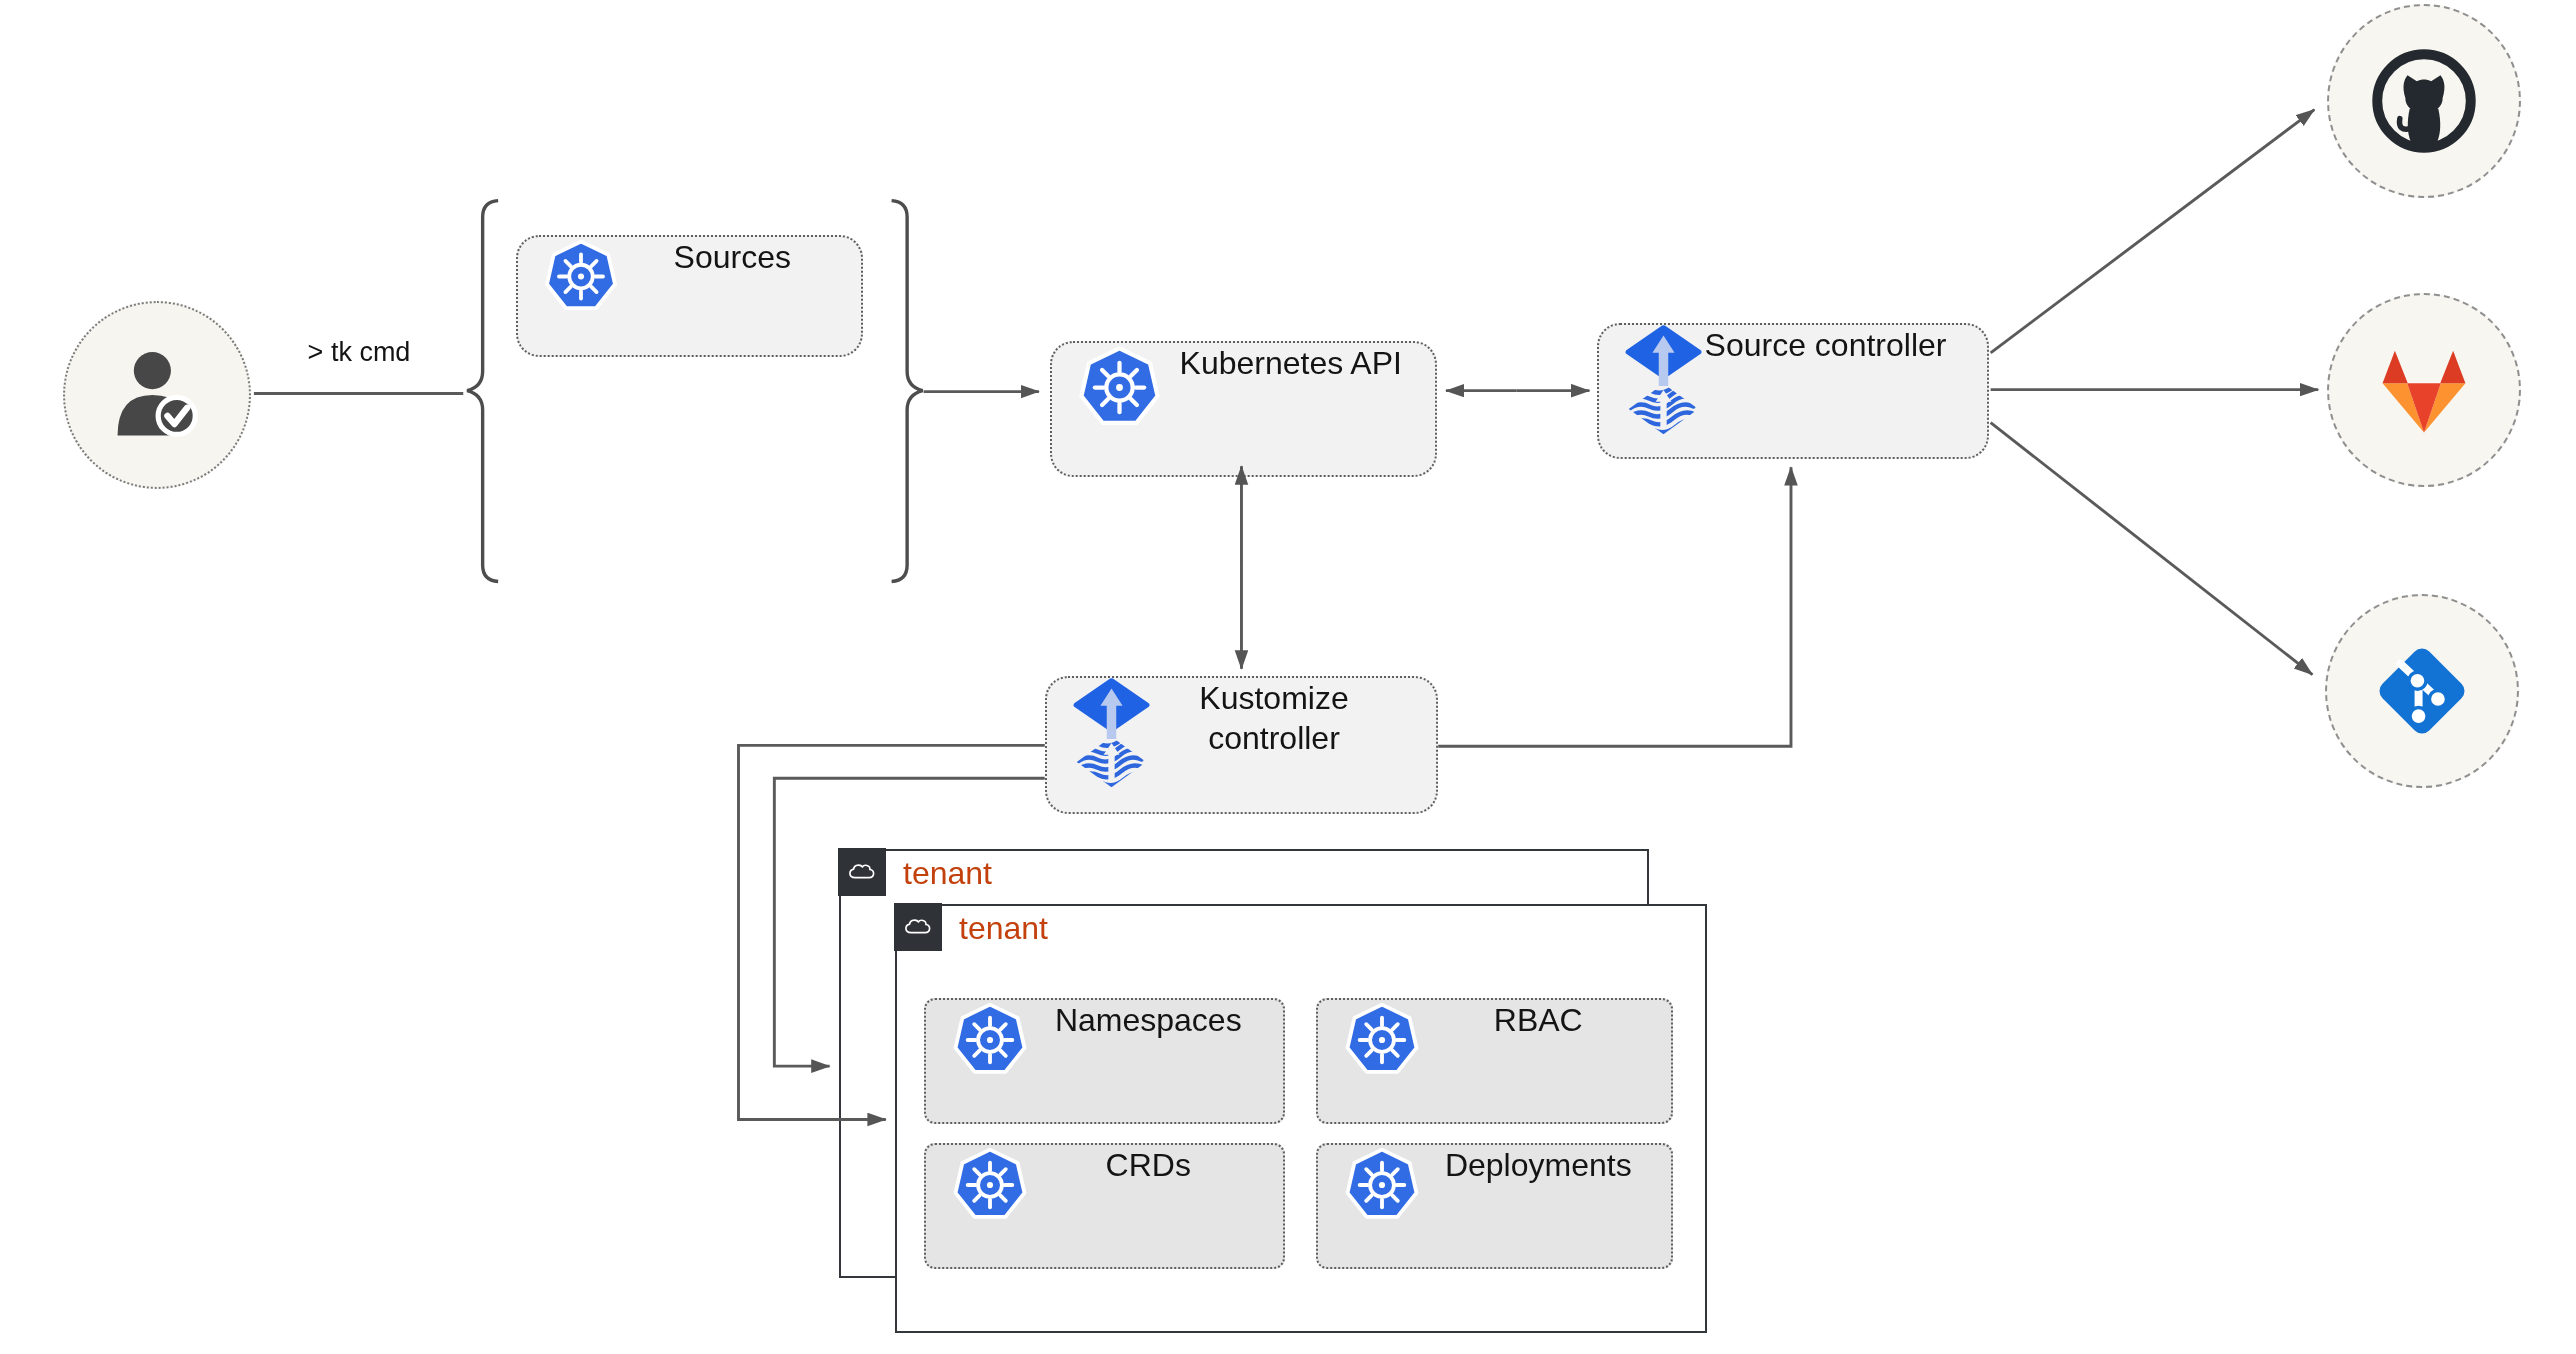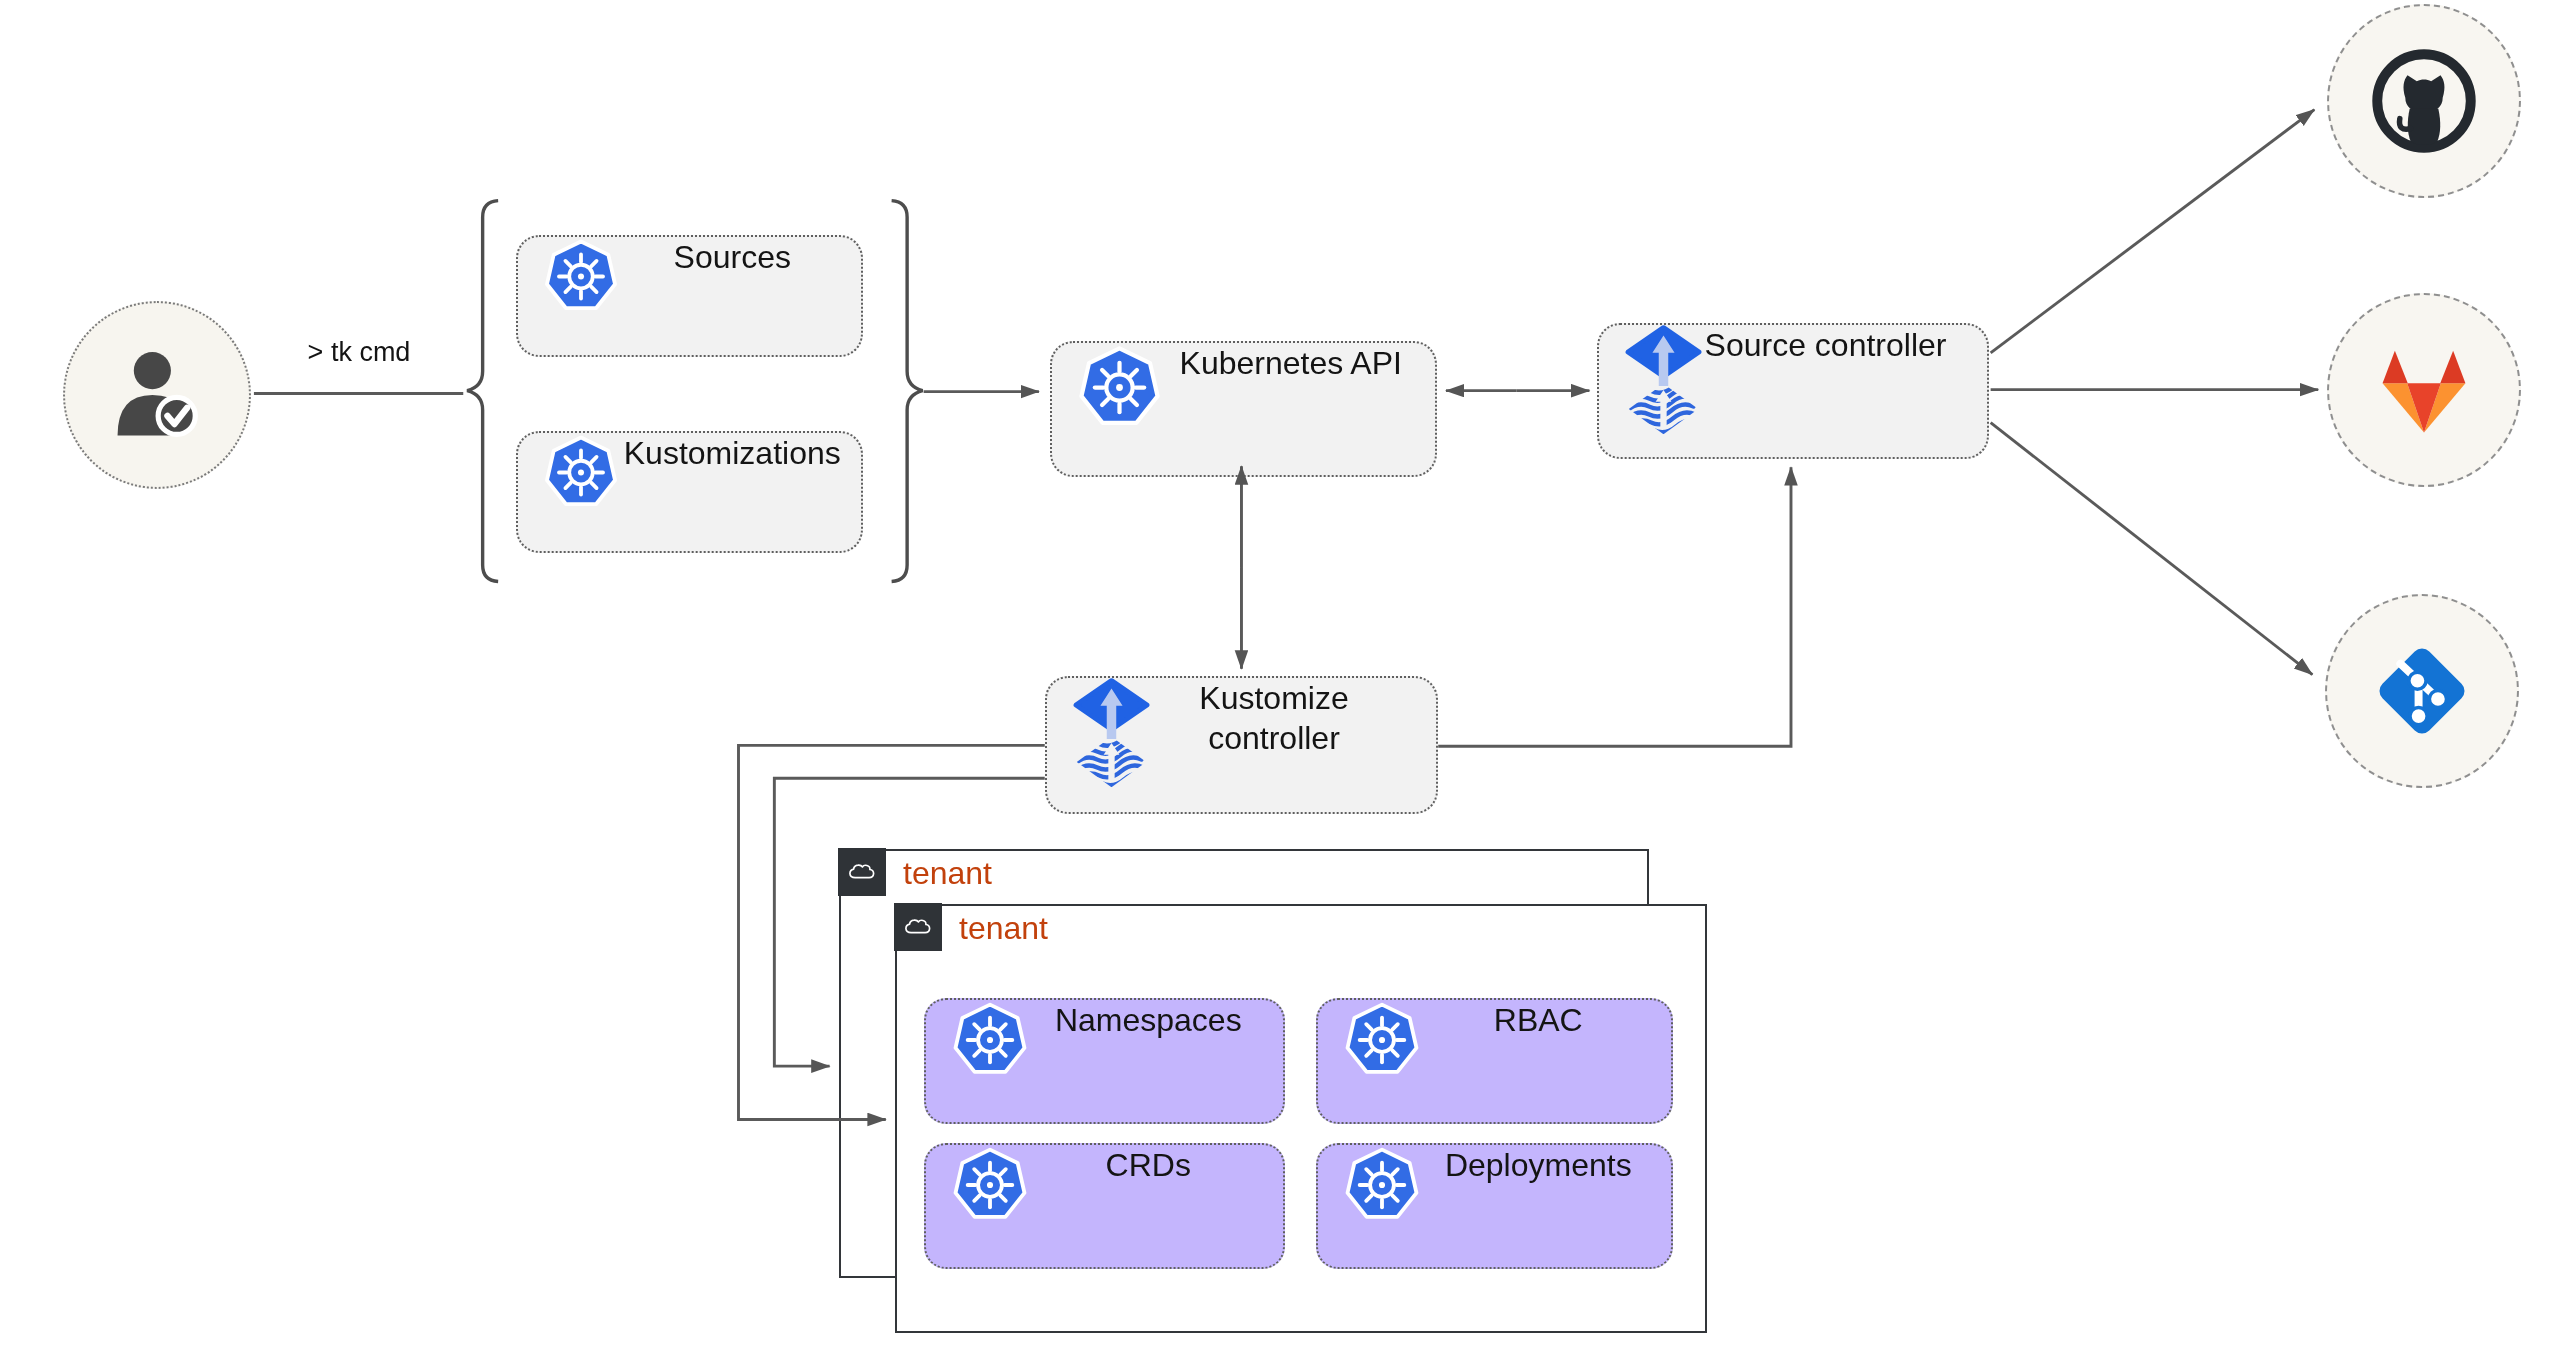--- a/index.html
+++ b/index.html
@@ -2,21 +2,21 @@
 <html><head>
 <meta charset="utf-8">
 <style>
   html,body{margin:0;padding:0;background:#fff}
   .canvas{position:relative;width:2576px;height:1355px;overflow:hidden;background:#fff;
           font-family:"Liberation Sans",sans-serif;color:#141414}
   .node{position:absolute;background:#f2f2f2;border:2.9px dotted #5f5f5f;border-radius:23px;
         display:flex;align-items:flex-start;box-sizing:border-box}
   .node .ic{flex:0 0 auto;margin-left:25px;display:flex}
   .node .lbl{flex:1;text-align:center;font-size:32px;line-height:1.25;padding-right:15.5px;color:#141414}
-  .res{border-radius:22px;background:#c4b5fd}
+  .res{border-radius:11px;background:#e5e5e5}
   .circle{position:absolute;width:194px;height:194px;border-radius:50%;background:#f8f6f1;
           border:2.9px dashed #8f8f8f;display:flex;align-items:center;justify-content:center;box-sizing:border-box}
   .person{border:2.9px dotted #7a7a7a;background:#f7f5ef;width:188px;height:188px}
   .cmd{position:absolute;left:262px;top:337px;width:194px;text-align:center;font-size:27px;color:#141414}
   .tenant{position:absolute;background:#fff;border:2.9px solid #33363a;box-sizing:border-box}
   .thead{position:absolute;left:-2.9px;top:-2.9px;width:48px;height:48px;background:#2f3337;
          display:flex;align-items:center;justify-content:center}
   .tlabel{position:absolute;left:62px;top:-2.9px;height:50px;line-height:50px;font-size:32px;color:#c2410c}
   .wires{position:absolute;left:0;top:0;z-index:40;pointer-events:none}
   .z10{z-index:10}.z12{z-index:12}
@@ -82,40 +82,20 @@
             <line x1="29.5" y1="72.5" x2="36.6" y2="65.4"></line>
           <line x1="70.5" y1="31.5" x2="63.4" y2="38.6"></line>
             <line x1="29.5" y1="31.5" x2="36.6" y2="38.6"></line>
         </g>
           <circle cx="50" cy="52" r="4" fill="#fff"></circle>
       </svg>
     </span>
     <span class="lbl">Sources</span>
   </div>
 
-  <div class="node" style="left:516px;top:431px;width:347px;height:122px">
-    <span class="ic">
-      <svg width="76" height="79" viewBox="0 0 100 104">
-        <polygon points="50,6 85.9,23.3 94.8,62.2 70,93.5 30,93.5 5.2,62.2 14.1,23.3" fill="#326ce5" stroke="#fff" stroke-width="5" stroke-linejoin="round"></polygon>
-        <g stroke="#fff" stroke-width="5" stroke-linecap="round" fill="none">
-          <circle cx="50" cy="52" r="15.5"></circle>
-          <line x1="50" y1="23" x2="50" y2="33"></line>
-            <line x1="50" y1="71" x2="50" y2="81"></line>
-          <line x1="79" y1="52" x2="69" y2="52"></line>
-            <line x1="21" y1="52" x2="31" y2="52"></line>
-          <line x1="70.5" y1="72.5" x2="63.4" y2="65.4"></line>
-            <line x1="29.5" y1="72.5" x2="36.6" y2="65.4"></line>
-          <line x1="70.5" y1="31.5" x2="63.4" y2="38.6"></line>
-            <line x1="29.5" y1="31.5" x2="36.6" y2="38.6"></line>
-        </g>
-          <circle cx="50" cy="52" r="4" fill="#fff"></circle>
-      </svg>
-    </span>
-    <span class="lbl">Kustomizations</span>
-  </div>
 
   <div class="node" style="left:1050px;top:341px;width:387px;height:136px">
     <span class="ic">
       <svg width="85" height="89" viewBox="0 0 100 104">
         <polygon points="50,6 85.9,23.3 94.8,62.2 70,93.5 30,93.5 5.2,62.2 14.1,23.3" fill="#326ce5" stroke="#fff" stroke-width="5" stroke-linejoin="round"></polygon>
         <g stroke="#fff" stroke-width="5" stroke-linecap="round" fill="none">
           <circle cx="50" cy="52" r="15.5"></circle>
           <line x1="50" y1="23" x2="50" y2="33"></line>
             <line x1="50" y1="71" x2="50" y2="81"></line>
           <line x1="79" y1="52" x2="69" y2="52"></line>

